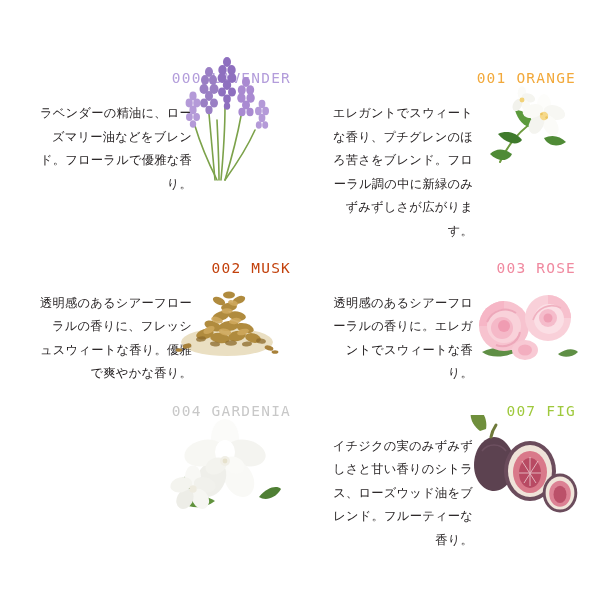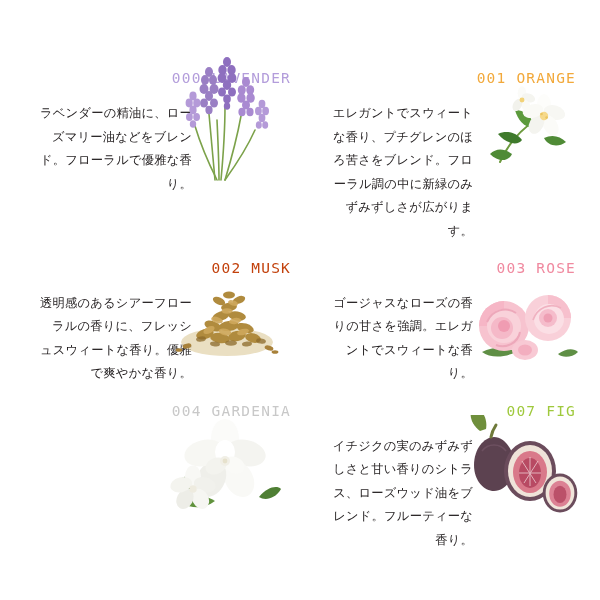--- a/index.html
+++ b/index.html
@@ -270,21 +270,21 @@
               </g>
             </g>
           </svg>
         </div>
       </div>
     </div>
 
     <div class="item">
       <div class="item-inner">
         <div class="title" style="color:#f0899f">003 ROSE</div>
-        <p class="desc wide">ゴージャスなローズの香りの甘さを強調。エレガントでスウィートな香り。</p>
+        <p class="desc wide">透明感のあるシアーフローラルの香りに。エレガントでスウィートな香り。</p>
         <div class="art art-rose">
           <svg viewBox="0 0 108 98" width="108" height="98" aria-hidden="true">
             <g>
               <path d="M12 84 C24 78 36 78 46 84 C34 90 20 90 12 84 Z" fill="#5f8f45"></path>
               <path d="M88 86 C96 80 104 80 108 84 C102 90 92 90 88 86 Z" fill="#5f8f45"></path>
 
               <g transform="translate(34,58)">
                 <circle cx="0" cy="0" r="25" fill="#f7c3cf"></circle>
                 <path d="M-25 0 A25 25 0 0 1 0 -25 L0 0 Z" fill="#f6b6c6"></path>
                 <circle cx="0" cy="0" r="17" fill="#f9d2da"></circle>

